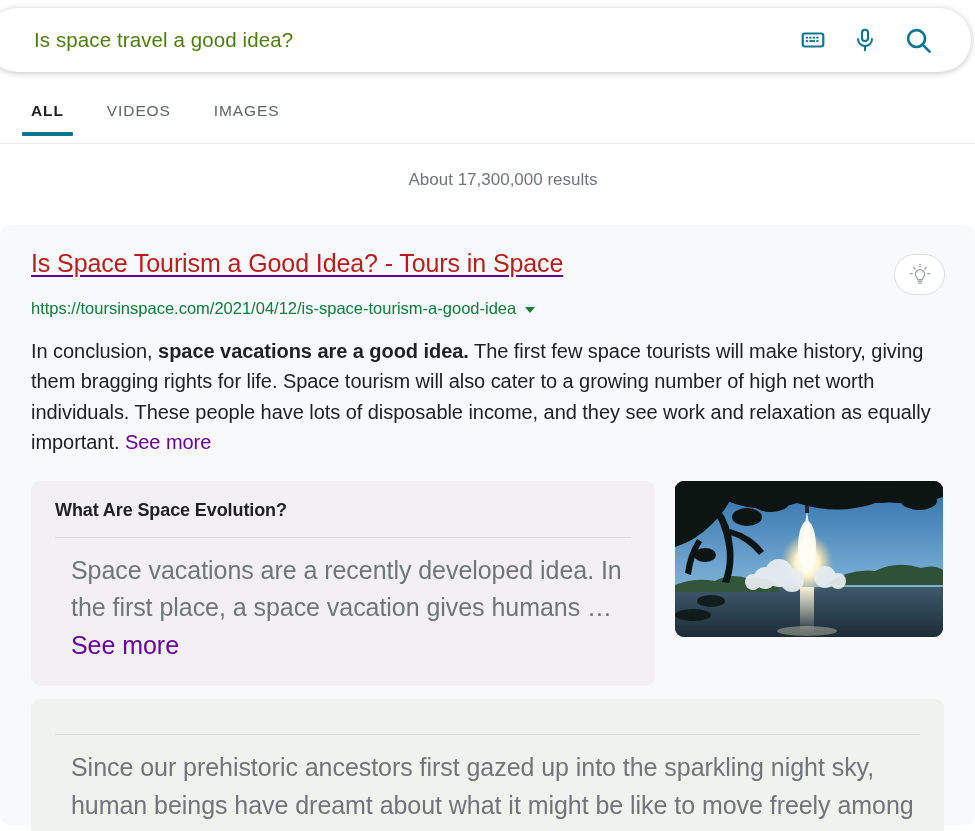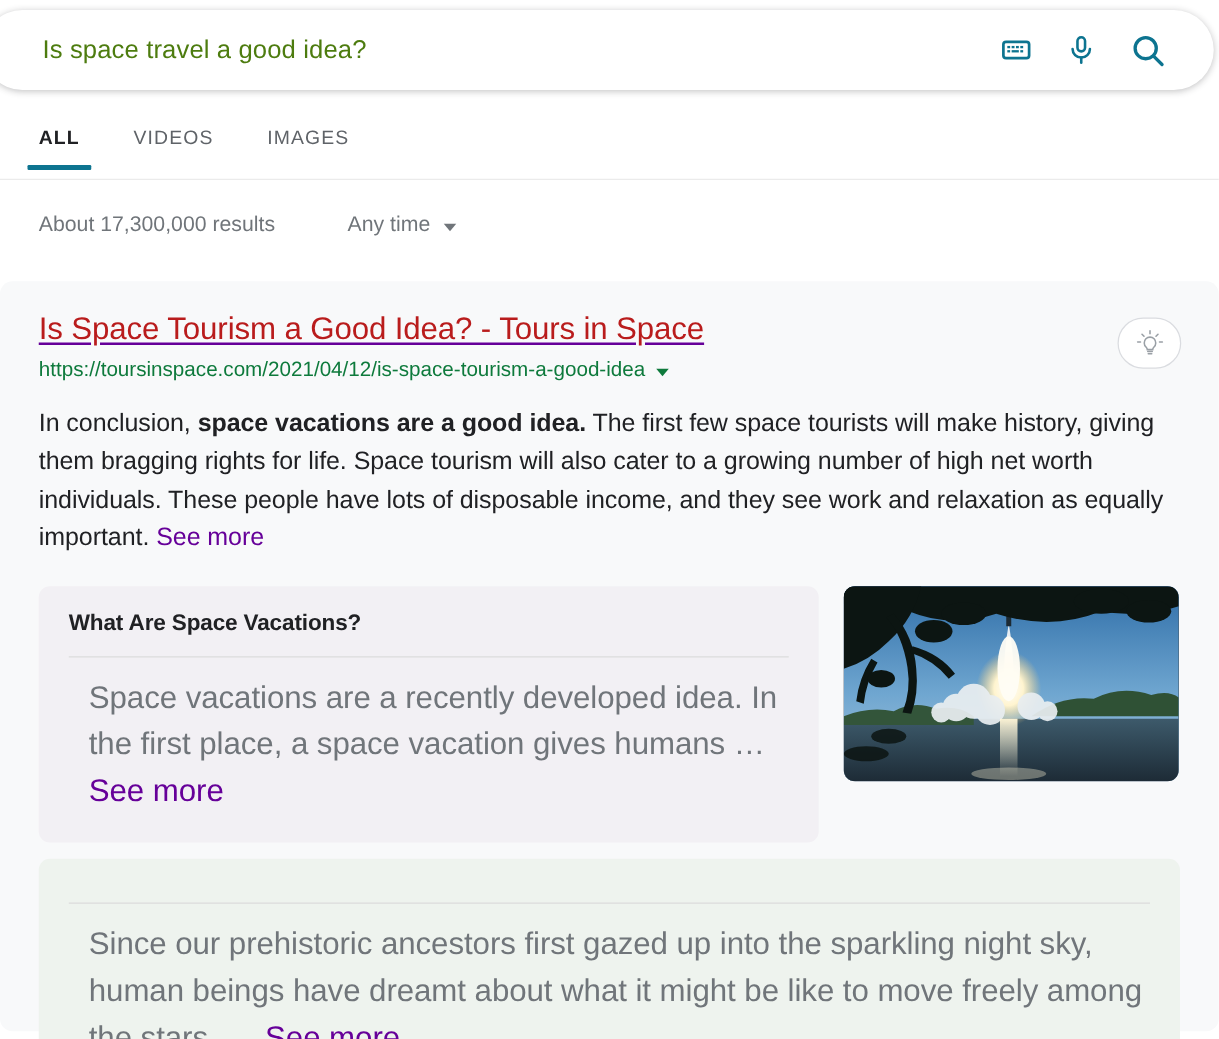--- a/index.html
+++ b/index.html
@@ -87,20 +87,21 @@
 
   
   .meta-row {
     position: absolute;
     left: 0; top: 170px;
     width: 975px;
     display: flex;
     align-items: center;
     padding-left: 31px;
     gap: 58px;
+    flex-direction: column;
   }
   .result-count { font-size: 17px; color: #70757a; }
   .anytime {
     display: flex; align-items: center; gap: 11px;
     font-size: 17px; color: #70757a; cursor: pointer;
   }
   .caret-gray {
     width: 0; height: 0;
     border-left: 5.5px solid transparent;
     border-right: 5.5px solid transparent;
@@ -124,21 +125,21 @@
     color: #b91c1c;
     text-decoration: underline;
     text-decoration-color: #660099;
     text-underline-offset: 3px;
     cursor: pointer;
     line-height: 1.18;
     letter-spacing: -.1px;
   }
   .result-url-row {
     display: flex; align-items: center; gap: 9px;
-    margin-top: 8px;
+    margin-top: 20px;
   }
   .result-url {
     font-size: 16.5px;
     color: #0e7a3c;
     cursor: pointer;
   }
   .caret-green {
     width: 0; height: 0;
     border-left: 5.5px solid transparent;
     border-right: 5.5px solid transparent;
@@ -279,21 +280,21 @@
         <line x1="18.4" y1="4.4" x2="16.8" y2="6" stroke="#9aa0a6" stroke-width="1.25" stroke-linecap="round"></line>
       </svg>
     </div>
   </div>
 
   <div class="snippet"><span>In conclusion, </span><b>space vacations are a good idea.</b><span> The first few space tourists will make history, giving them bragging rights for life. Space tourism will also cater to a growing number of high net worth individuals. These people have lots of disposable income, and they see work and relaxation as equally important. </span><a class="link-more">See more</a></div>
 
   <div class="subcards">
     <div class="row1">
       <div class="subcard purple">
-        <div class="sc-title">What Are Space Vacations?</div>
+        <div class="sc-title">What Are Space Evolution?</div>
         <div class="sc-divider"></div>
         <div class="sc-body"><span>Space vacations are a recently developed idea. In the first place, a space vacation gives humans … </span><a class="link-more">See more</a></div>
       </div>
 
       <div class="thumb">
         <svg viewBox="0 0 268 156" preserveAspectRatio="none">
           <defs>
             <linearGradient id="sky" x1="0" y1="0" x2="0" y2="1">
               <stop offset="0%" stop-color="#2f6ea8"></stop>
               <stop offset="55%" stop-color="#6fa6d0"></stop>

